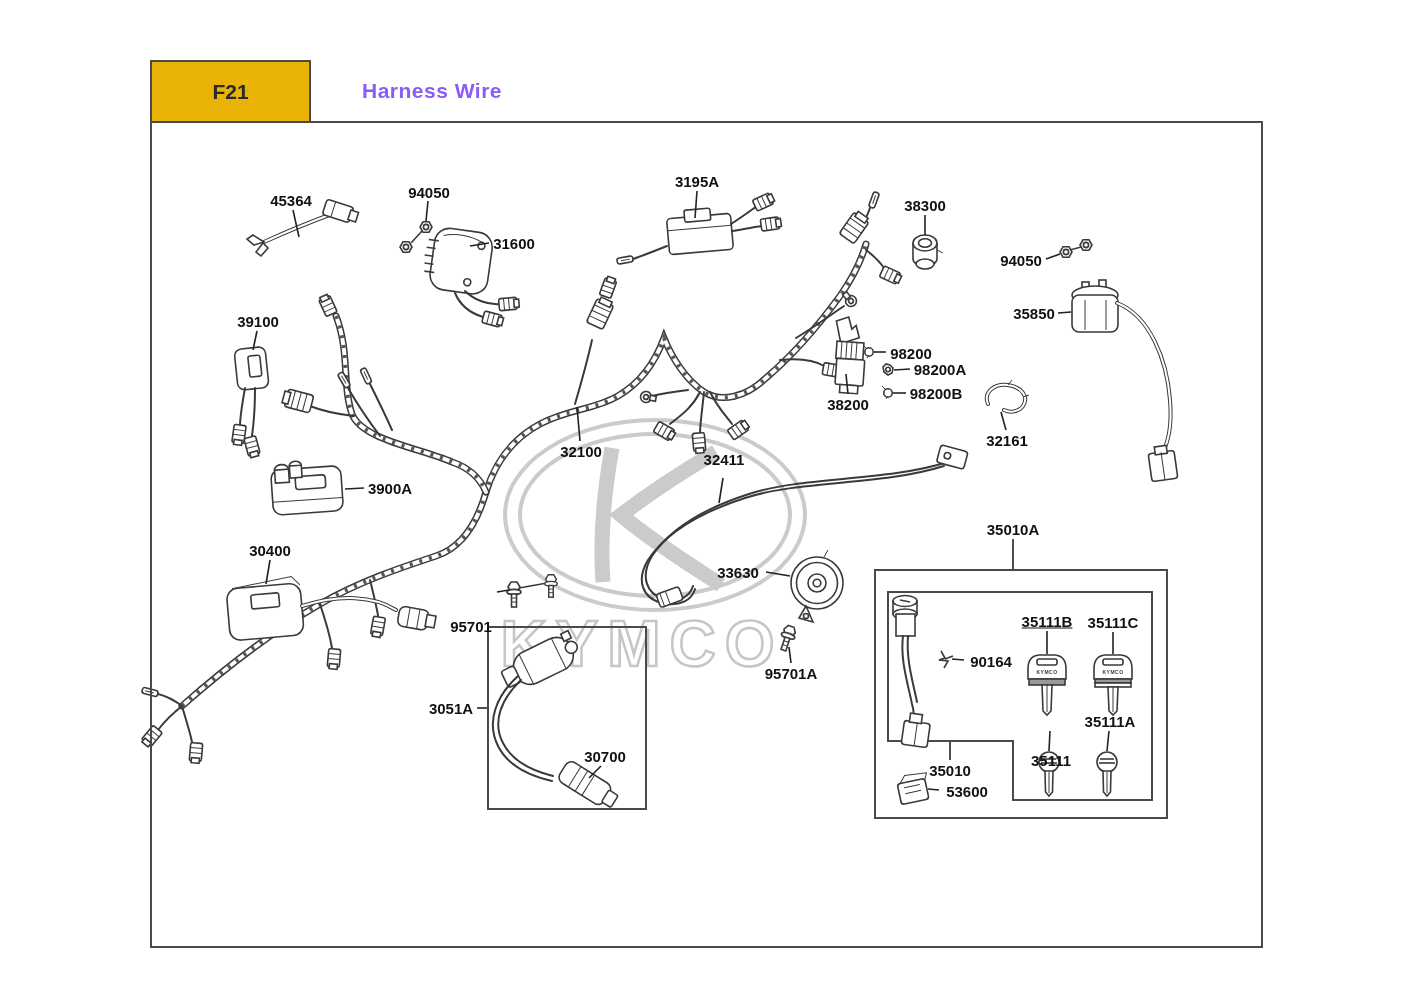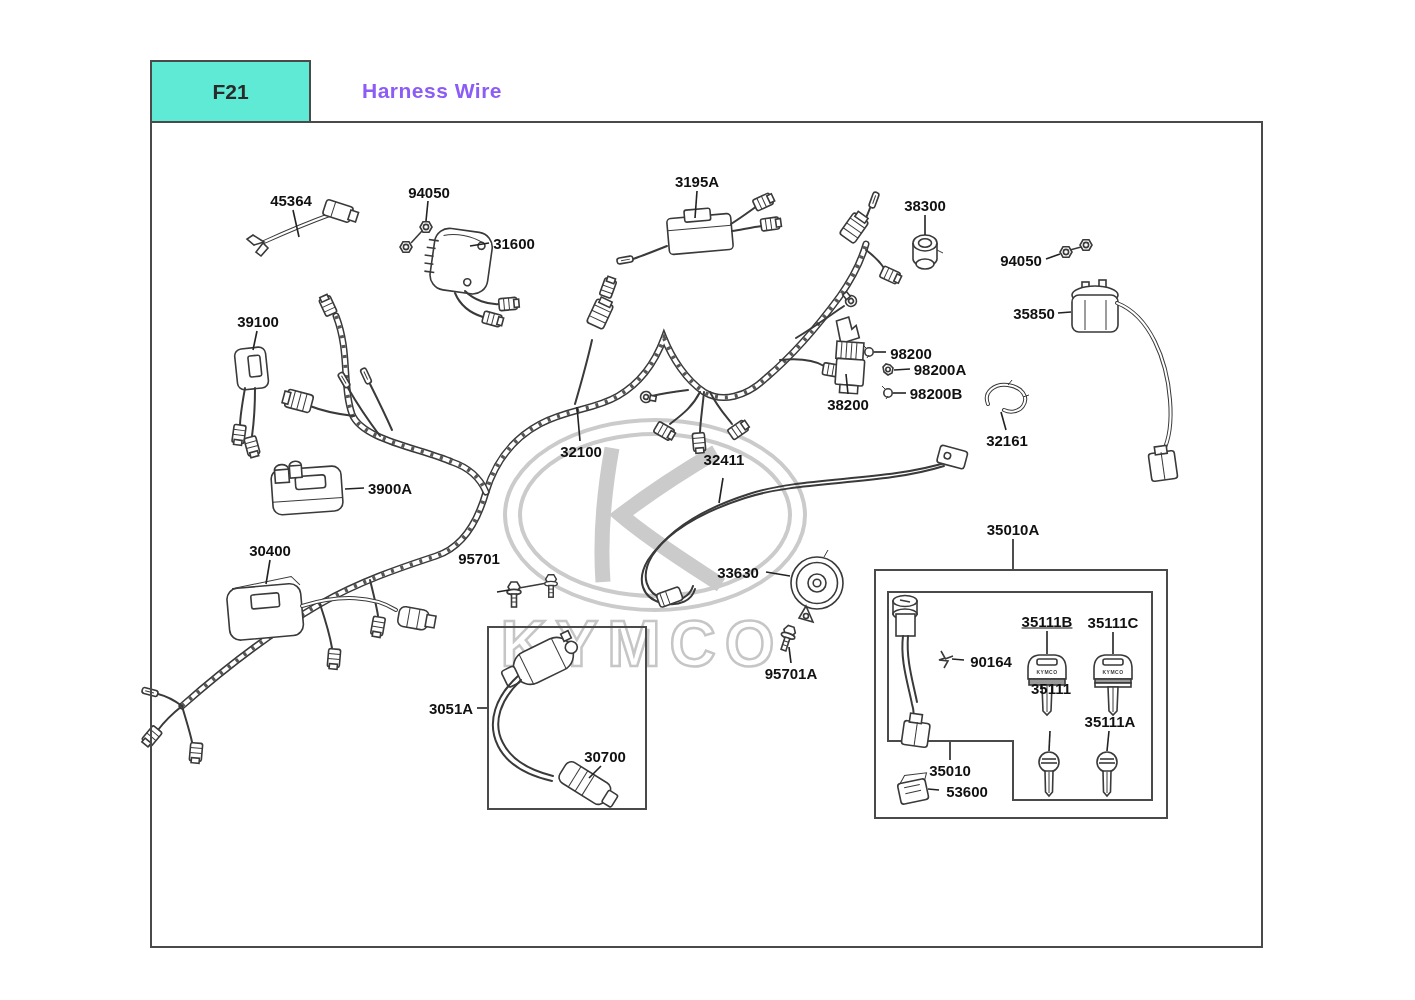--- a/index.html
+++ b/index.html
@@ -2,21 +2,21 @@
 <html><head>
 <meta charset="utf-8">
 <style>
   html,body{margin:0;padding:0;background:#fff;}
   #page{position:relative;width:1415px;height:1000px;background:#fff;overflow:hidden;
         font-family:"Liberation Sans",sans-serif;color:#1a1a1a;}
   
   #main-frame{position:absolute;left:150px;top:121px;width:1113px;height:827px;
               border:2px solid #4a4a4a;box-sizing:border-box;}
   #code-box{position:absolute;left:150px;top:60px;width:161px;height:63px;
-            border:2px solid #4a4a4a;box-sizing:border-box;background:#5eead4;
+            border:2px solid #4a4a4a;box-sizing:border-box;background:#eab308;
             display:flex;align-items:center;justify-content:center;
             font-size:21px;font-weight:bold;color:#2a2a2a;}
   #page-title{position:absolute;left:362px;top:79px;font-size:21px;font-weight:bold;
               color:#8b5cf6;letter-spacing:.5px;}
   #page-number{position:absolute;left:0;top:952px;width:1415px;text-align:center;
                font-size:17px;font-weight:bold;color:#1a1a1a;}
   
   #labels-layer{position:absolute;left:0;top:0;width:100%;height:100%;}
   .part-label{position:absolute;transform:translate(-50%,-50%);font-size:15px;
               font-weight:bold;color:#111;white-space:nowrap;}
@@ -461,27 +461,27 @@
       <div class="part-label" style="left: 911px; top: 353px;">98200</div>
       <div class="part-label" style="left: 940px; top: 369px;">98200A</div>
       <div class="part-label" style="left: 936px; top: 393px;">98200B</div>
       <div class="part-label" style="left: 848px; top: 404px;">38200</div>
       <div class="part-label" style="left: 1007px; top: 440px;">32161</div>
       <div class="part-label" style="left: 581px; top: 451px;">32100</div>
       <div class="part-label" style="left: 724px; top: 459px;">32411</div>
       <div class="part-label" style="left: 390px; top: 488px;">3900A</div>
       <div class="part-label" style="left: 1013px; top: 529px;">35010A</div>
       <div class="part-label" style="left: 270px; top: 550px;">30400</div>
-      <div class="part-label" style="left: 471px; top: 558px; margin-left: 8px;">95701</div>
+      <div class="part-label" style="left: 471px; top: 626px;">95701</div>
       <div class="part-label" style="left: 738px; top: 572px;">33630</div>
       <div class="part-label" style="left: 791px; top: 673px;">95701A</div>
       <div class="part-label" style="left: 451px; top: 708px;">3051A</div>
       <div class="part-label" style="left: 605px; top: 756px;">30700</div>
       <div class="part-label" style="left: 1047px; top: 621px; text-decoration: underline;">35111B</div>
       <div class="part-label" style="left: 1113px; top: 622px;">35111C</div>
       <div class="part-label" style="left: 991px; top: 661px;">90164</div>
-      <div class="part-label" style="left: 1051px; top: 688px;">35111</div>
+      <div class="part-label" style="left: 1051px; top: 760px;">35111</div>
       <div class="part-label" style="left: 1110px; top: 721px;">35111A</div>
       <div class="part-label" style="left: 950px; top: 770px;">35010</div>
       <div class="part-label" style="left: 967px; top: 791px;">53600</div>
     </div>
 
 </div>
 
 </body></html>

